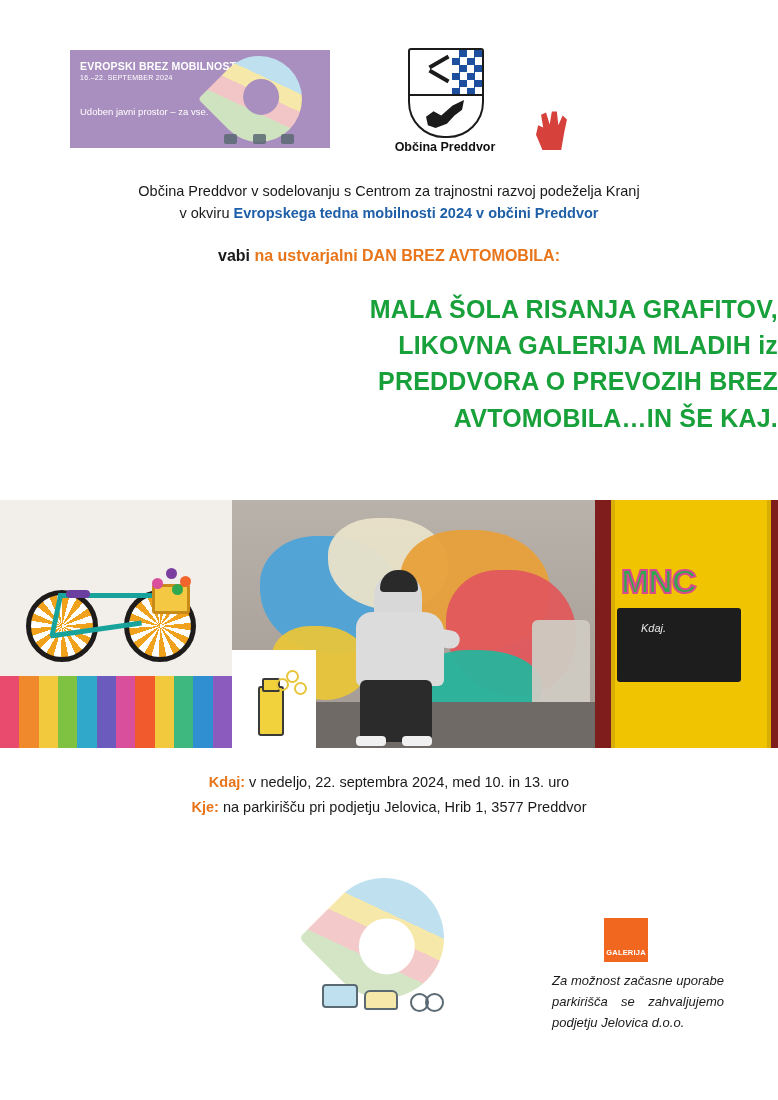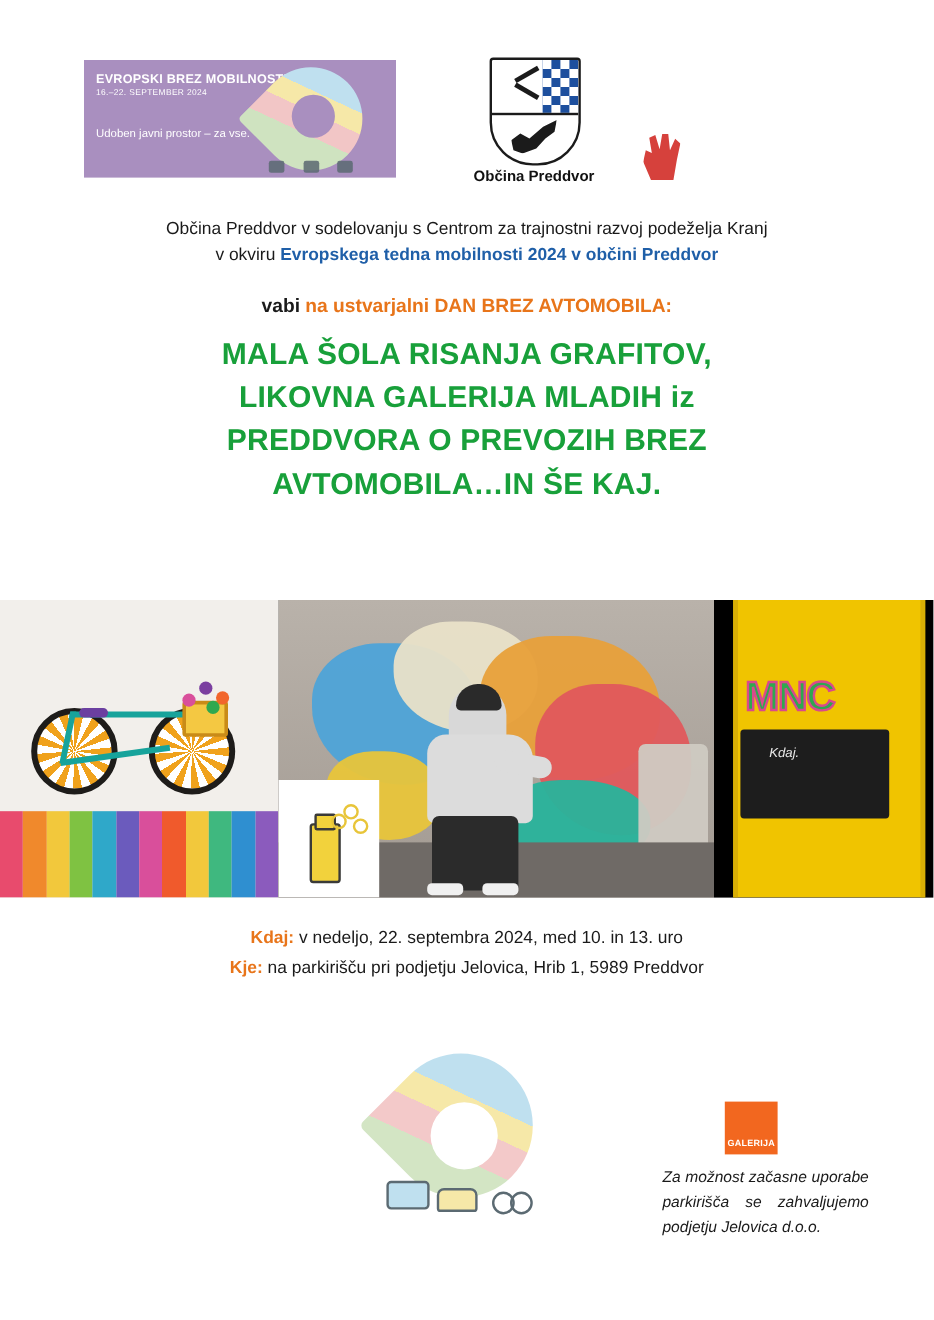--- a/index.html
+++ b/index.html
@@ -215,22 +215,22 @@
     font-size: 16px;
     font-weight: bold;
     color: #1a1a1a;
   }
   .vabi .orange {
     color: #e8751a;
   }
 
   
   .headline {
-    margin-top: 12px;
-    text-align: center;
+    margin-top: 26px;
+    text-align: right;
     color: #18a03a;
     font-weight: bold;
     font-size: 25px;
     line-height: 1.45;
     letter-spacing: .2px;
   }
   .headline .sub {
     display: block;
     font-size: 21.5px;
     margin-top: 4px;
@@ -244,21 +244,21 @@
     width: 778px;
     height: 248px;
     display: flex;
   }
   .photo {
     position: relative;
     overflow: hidden;
   }
   .photo-1 { width: 232px; background: #e9e6e2; }
   .photo-2 { width: 363px; background: #8e8a86; }
-  .photo-3 { width: 183px; background: #000000; }
+  .photo-3 { width: 183px; background: #7f1d1d; }
 
   
   .p1-wall {
     position: absolute; left: 0; top: 0; width: 100%; height: 176px;
     background: #f2efeb;
   }
   .p1-stripes {
     position: absolute; left: 0; bottom: 0; width: 100%; height: 72px;
     display: flex;
   }
@@ -672,21 +672,21 @@
     <div class="p3-black"></div>
     <div class="p3-white-small">Kdaj.</div>
   </div>
 </div>
 
 <div class="whenwhere">
   <div>
     <span class="lab">Kdaj:</span><span> v nedeljo, 22. septembra 2024, med 10. in 13. uro</span>
   </div>
   <div>
-    <span class="lab">Kje:</span><span> na parkirišču pri podjetju Jelovica, Hrib 1, 5989 Preddvor</span>
+    <span class="lab">Kje:</span><span> na parkirišču pri podjetju Jelovica, Hrib 1, 3577 Preddvor</span>
   </div>
 </div>
 
 <div class="footer-pin">
   <div class="pinshape">
       <div class="pinhole"></div>
     </div>
   <div class="icons">
     <div class="bus"></div>
     <div class="car"></div>

